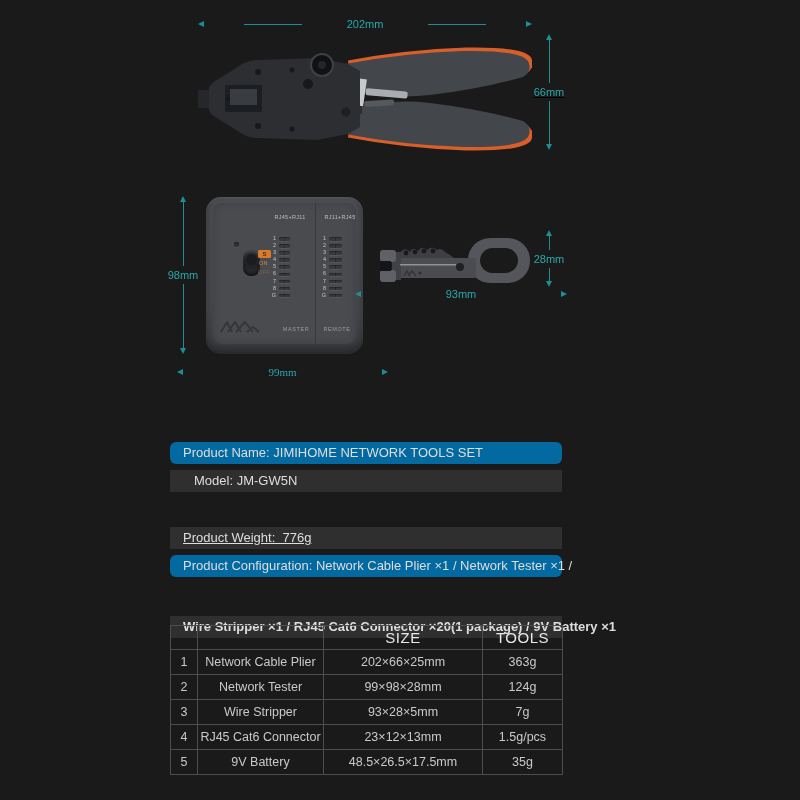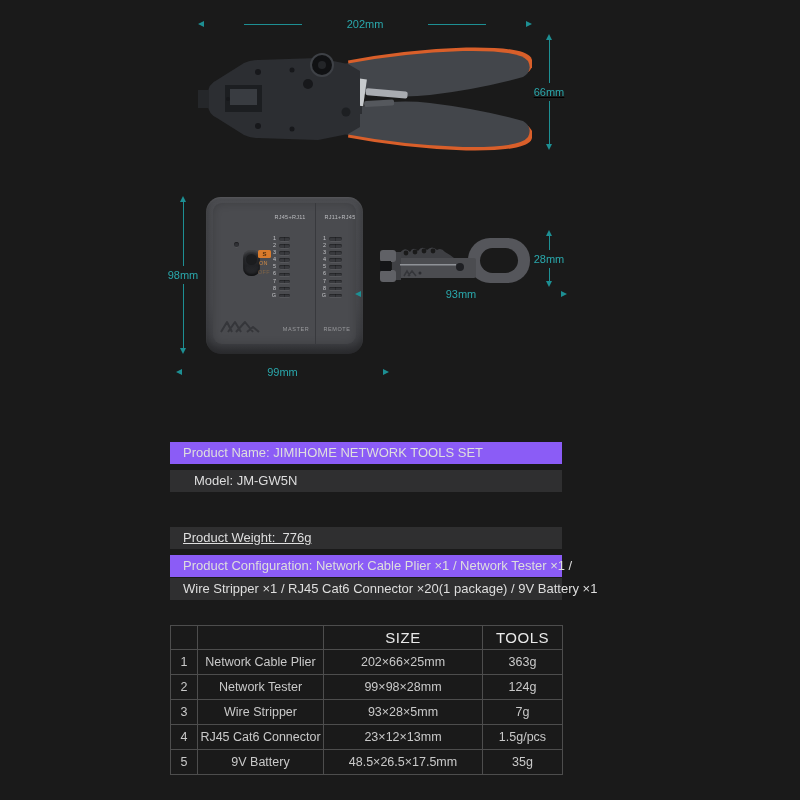--- a/index.html
+++ b/index.html
@@ -52,21 +52,21 @@
     color:#4e2d0f; font-size:6px; line-height:8px; text-align:center; font-weight:bold;}
   .sw-on {position:absolute; left:53px; top:63px; font-size:5.5px; color:#d08a45; letter-spacing:.3px;}
   .sw-off {position:absolute; left:52px; top:72px; font-size:5.5px; color:#7e6347; letter-spacing:.3px;}
   .t-foot {position:absolute; font-size:5.5px; letter-spacing:.6px; color:#9a9b9e; text-align:center;}
   .t-foot.master {left:62px; top:129px; width:56px;}
   .t-foot.remote {left:109px; top:129px; width:44px;}
   .t-logo {position:absolute; left:13px; top:123px;}
   
   .info-row {position:absolute; left:170px; width:392px; height:22px; line-height:22px;
     padding-left:13px; box-sizing:border-box; font-size:13px; color:#dedede; white-space:pre;}
-  .info-row.odd {background:#8b5cf6;} .info-row.even {background:#2f2f30;}
+  .info-row.odd {background:#0369a1;border-radius:6px;} .info-row.even {background:#2f2f30;}
   
   .spec {position:absolute; left:170px; top:625px;}
   .spec table {border-collapse:collapse; table-layout:fixed; width:392px;}
   .spec td, .spec th {border:1px solid #4d4d4d; text-align:center; vertical-align:middle;
     color:#c9c9c9; font-size:12.5px; font-weight:normal; height:24px; padding:0; overflow:hidden;}
   .spec thead th {font-size:15px; color:#e9e9e9; letter-spacing:.5px; height:23px;}
   svg {display:block;}
 </style>
 </head>
 <body>
@@ -214,21 +214,21 @@
         </div>
     </div>
 
     <svg class="t-logo" width="42" height="14" viewBox="0 0 42 14">
       <path d="M2 12 L8 2 L13 12 M9 12 L16 2 L22 12 M17 12 L26 2 L34 12 M28 12 L34 7 L40 12" fill="none" stroke="#35363a" stroke-width="2" stroke-linejoin="round"></path>
     </svg>
     <div class="t-foot master">MASTER</div>
     <div class="t-foot remote">REMOTE</div>
   </div>
 
-  <div class="dim h" style="left:200px; top:366px; width:165px;">
+  <div class="dim h" style="left:200px; top:366px; width:165px;font-family:Liberation Serif, serif;">
     <span class="arr a1"></span>
     <span class="ln"></span>
     <span class="lbl">99mm</span>
     <span class="ln"></span>
     <span class="arr a2"></span>
   </div>
 
   <svg style="position:absolute; left:380px; top:234px;" width="152" height="52" viewBox="0 0 152 52">
     <rect x="88" y="4" width="62" height="45" rx="22" fill="#55565b"></rect>
     <rect x="100" y="14" width="38" height="25" rx="12.5" fill="#1a1a1a"></rect>
@@ -261,21 +261,21 @@
     <span class="ln"></span>
     <span class="lbl">28mm</span>
     <span class="ln"></span>
     <span class="arr a2"></span>
   </div>
 
   <div class="info-row odd" style="top:442px;">Product Name: JIMIHOME NETWORK TOOLS SET</div>
   <div class="info-row even" style="top:470px;padding-left:24px;">Model: JM-GW5N</div>
   <div class="info-row even" style="top:527px;text-decoration:underline;">Product Weight:  776g</div>
   <div class="info-row odd" style="top:555px;">Product Configuration: Network Cable Plier ×1 / Network Tester ×1 /</div>
-  <div class="info-row even" style="top:578px;">Wire Stripper ×1 / RJ45 Cat6 Connector ×20(1 package) / 9V Battery ×1</div>
+  <div class="info-row even" style="top:616px;font-weight:bold;">Wire Stripper ×1 / RJ45 Cat6 Connector ×20(1 package) / 9V Battery ×1</div>
 
   <div class="spec">
     <table>
       <colgroup>
           <col style="width:27px">
           <col style="width:126px">
           <col style="width:159px">
           <col style="width:80px">
         </colgroup>
       <thead>

